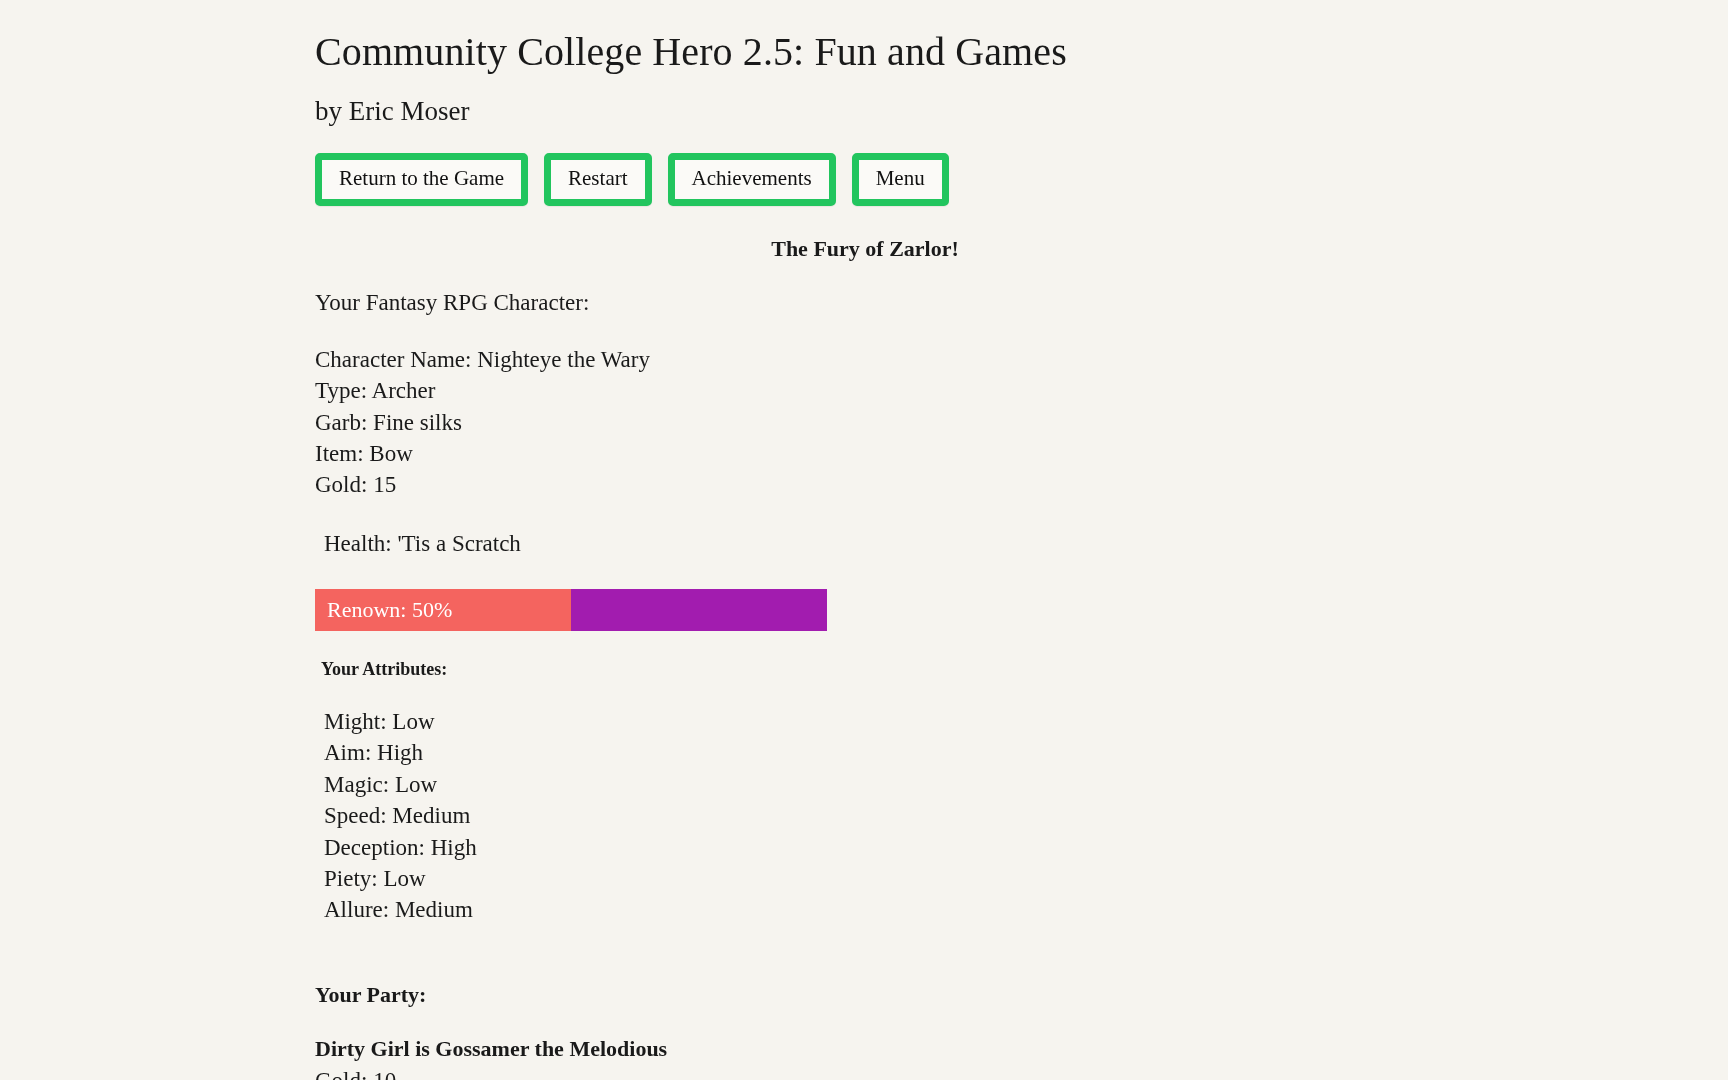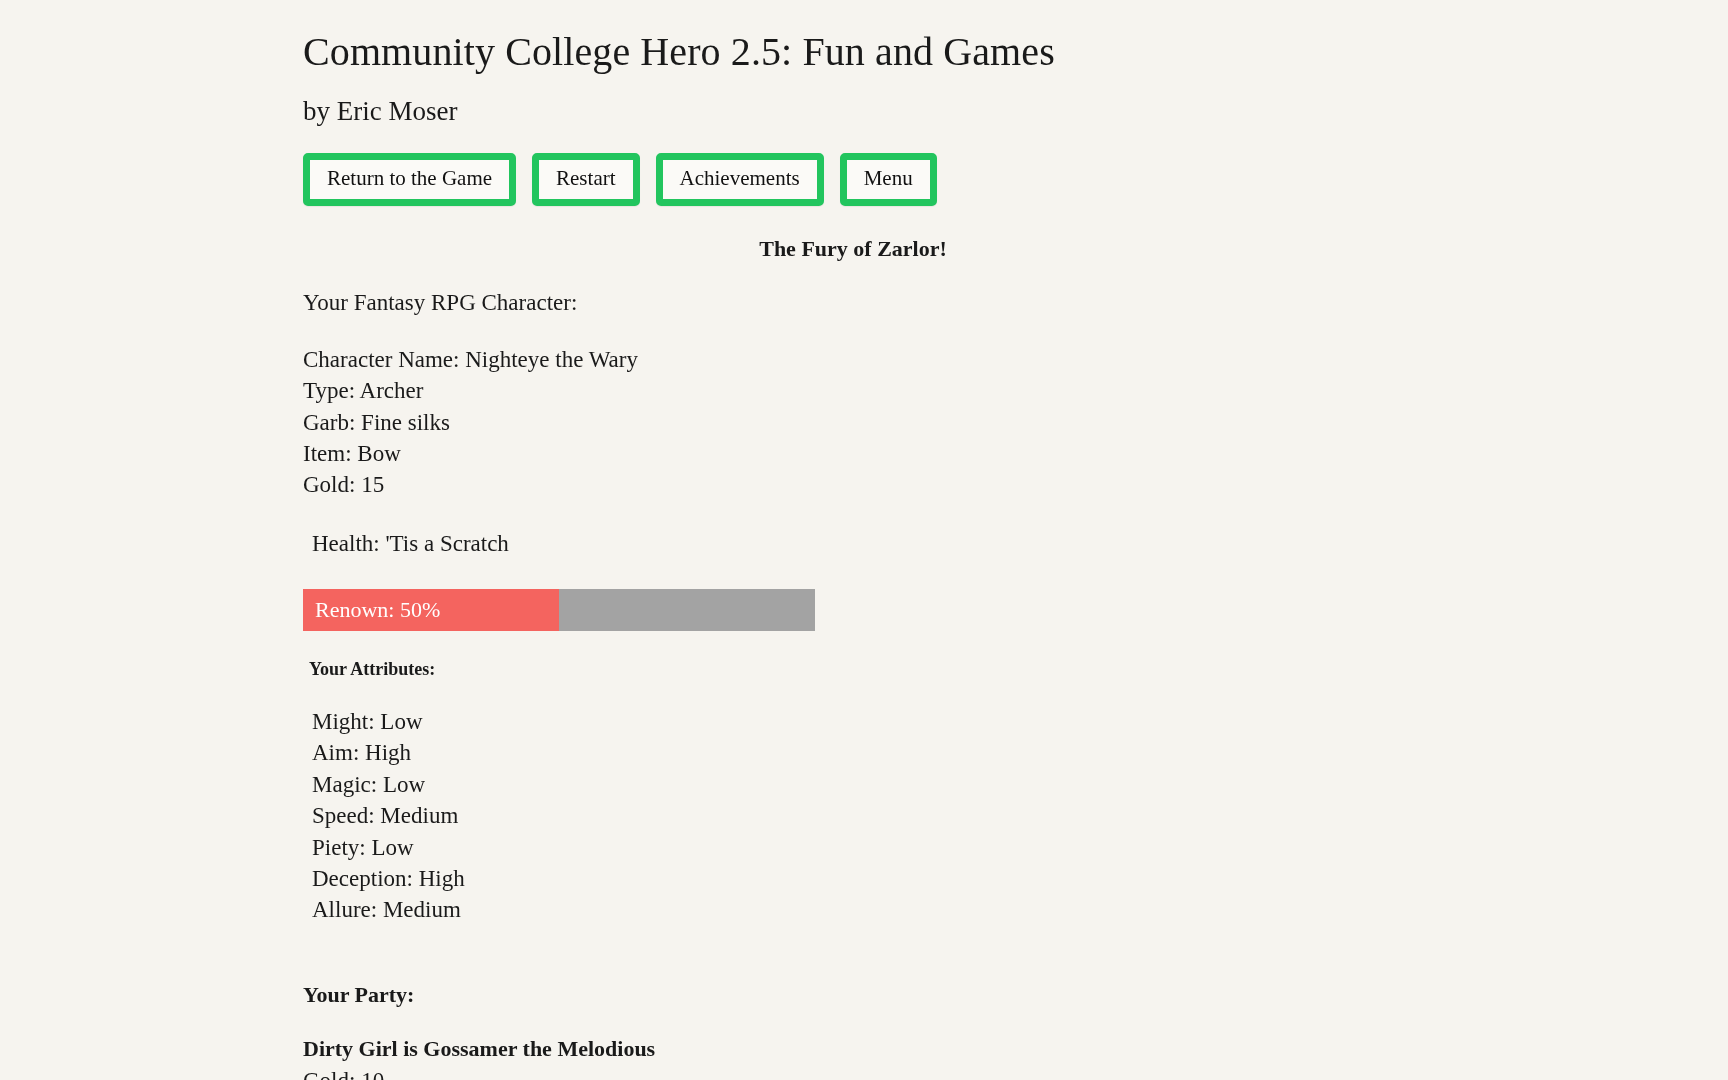--- a/index.html
+++ b/index.html
@@ -11,21 +11,21 @@
     overflow: hidden;
   }
   body {
     font-family: "Liberation Serif", "DejaVu Serif", serif;
     color: #1a1a1a;
   }
   .page {
     width: 1728px;
     height: 768px;
     box-sizing: border-box;
-    padding: 18px 0 0 0;
+    padding: 18px 0 0 12px;
     position: relative;
   }
   .content {
     margin-left: 303px;
     width: 1100px;
   }
   h1.title {
     font-size: 40px;
     font-weight: 400;
     line-height: 1.2;
@@ -147,35 +147,35 @@
     <div class="stats">
       <div>Character Name: Nighteye the Wary</div>
       <div>Type: Archer</div>
       <div>Garb: Fine silks</div>
       <div>Item: Bow</div>
       <div>Gold: 15</div>
     </div>
 
     <div class="health-line">Health: 'Tis a Scratch</div>
 
-    <div class="bar-outer" style="background: #a3a3a3;">
+    <div class="bar-outer" style="background: #a21caf;">
       <div class="bar-fill" id="renown-fill" style="width: 50%; background: rgb(244, 100, 95);">
         <span class="bar-label">Renown: 50%</span>
       </div>
     </div>
 
     <div class="section-head">Your Attributes:</div>
 
     <div class="attr-list">
       <div>Might: Low</div>
       <div>Aim: High</div>
       <div>Magic: Low</div>
       <div>Speed: Medium</div>
+      <div>Deception: High</div>
       <div>Piety: Low</div>
-      <div>Deception: High</div>
       <div>Allure: Medium</div>
     </div>
 
     <div class="party-head">Your Party:</div>
     <div class="party-member">Dirty Girl is Gossamer the Melodious</div>
     <div class="party-gold">Gold: 10</div>
 
   </div>
 </div>
 

